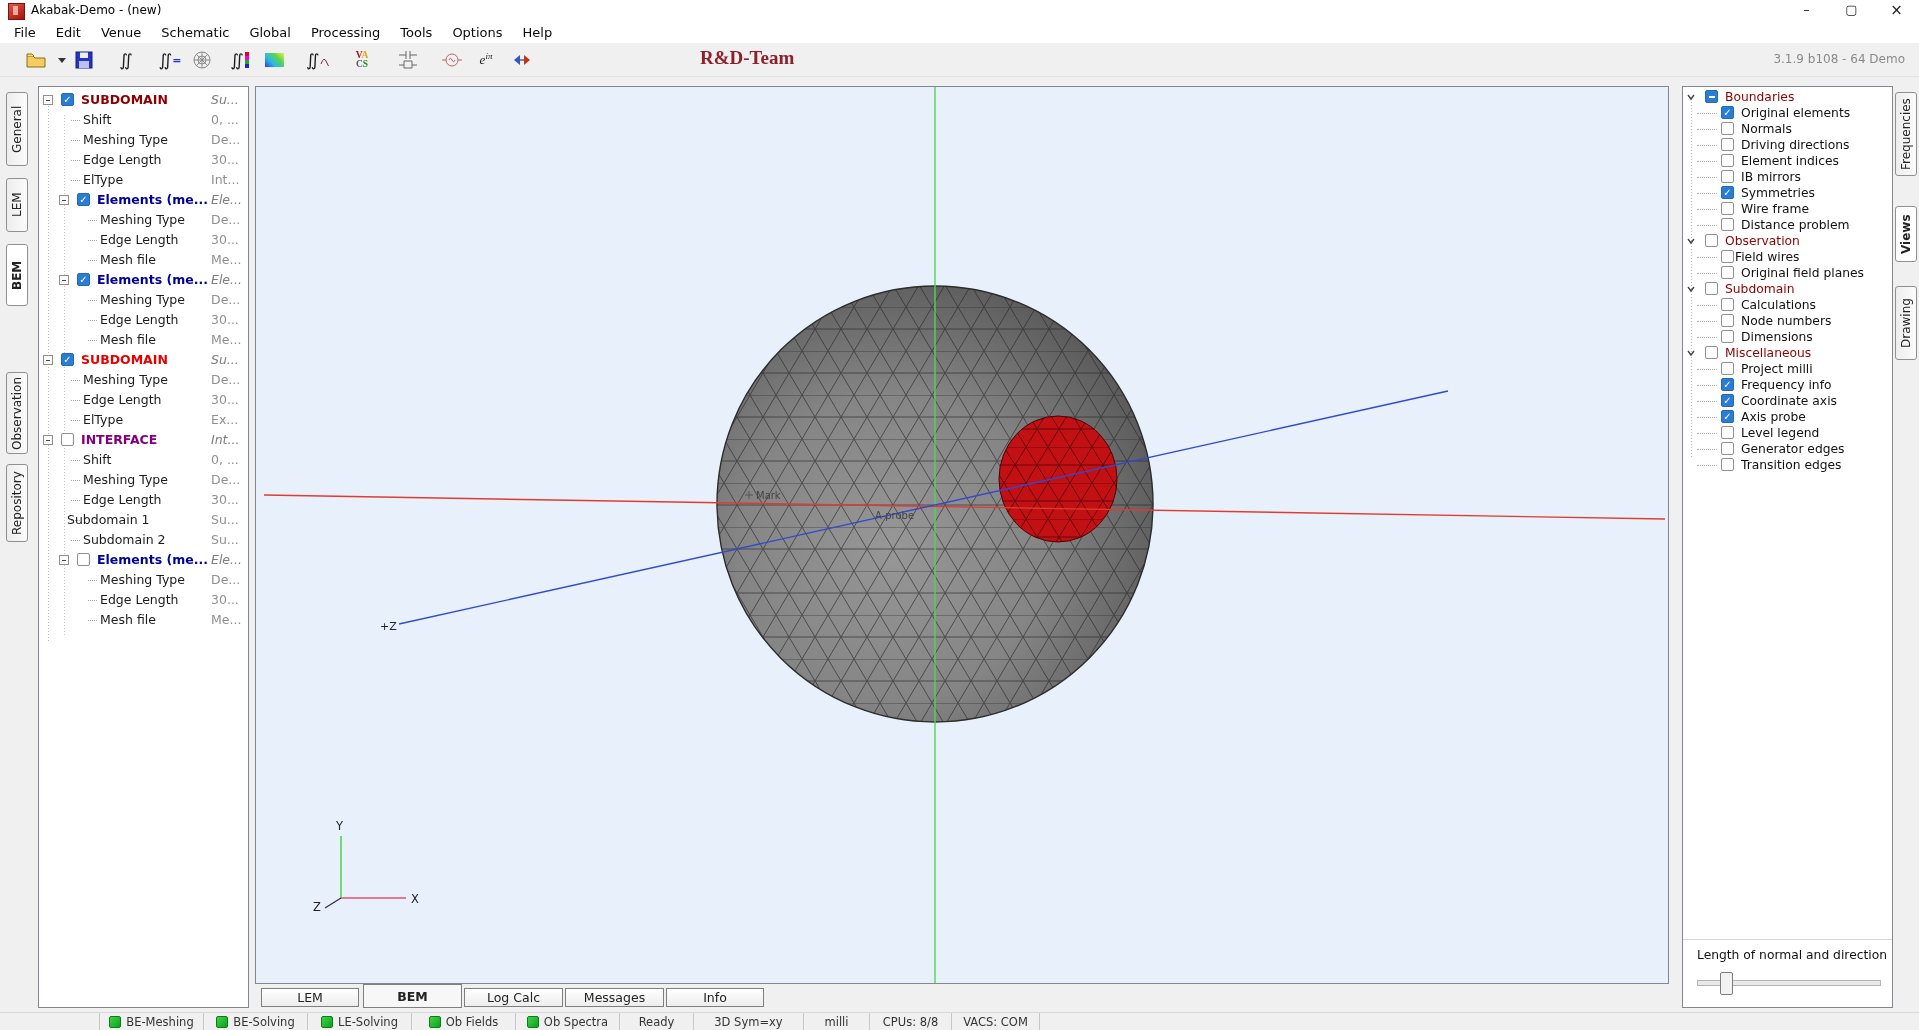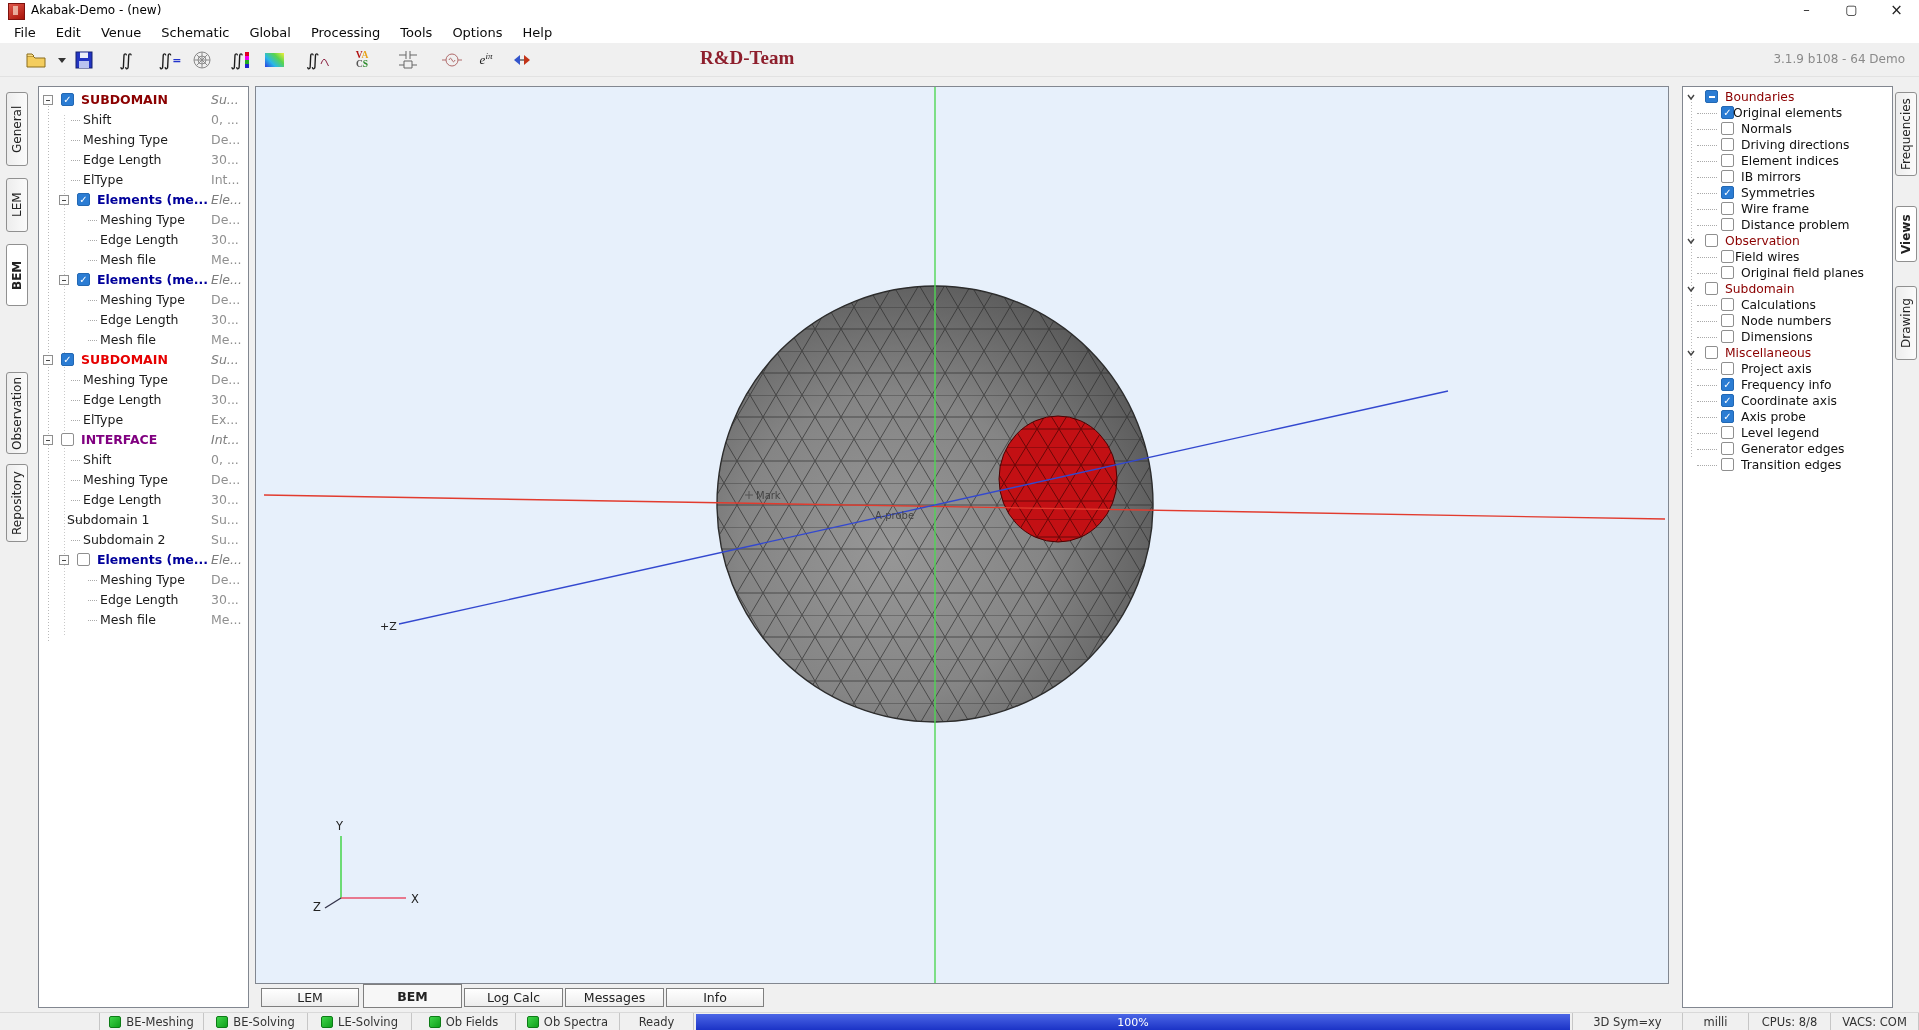--- a/index.html
+++ b/index.html
@@ -407,21 +407,21 @@
       <div class="vrow">
         <svg class="chev">
           <path d="M2 3 L5 7 L8 3" stroke="#444" fill="none" stroke-width="1.4"></path>
         </svg>
         <span class="cb mix" style="left:22px"></span>
         <span class="tlabel" style="left:42px;color:#8b0000">Boundaries</span>
       </div>
       <div class="vrow">
         <span class="stub" style="left:14px;width:20px;top:8px"></span>
         <span class="cb on" style="left:38px">✓</span>
-        <span class="tlabel" style="left:50px;color:#111">Original elements</span>
+        <span class="tlabel" style="left:58px;color:#111">Original elements</span>
       </div>
       <div class="vrow">
         <span class="stub" style="left:14px;width:20px;top:8px"></span>
         <span class="cb off" style="left:38px"></span>
         <span class="tlabel" style="left:58px;color:#111">Normals</span>
       </div>
       <div class="vrow">
         <span class="stub" style="left:14px;width:20px;top:8px"></span>
         <span class="cb off" style="left:38px"></span>
         <span class="tlabel" style="left:58px;color:#111">Driving directions</span>
@@ -493,21 +493,21 @@
       <div class="vrow">
         <svg class="chev">
           <path d="M2 3 L5 7 L8 3" stroke="#444" fill="none" stroke-width="1.4"></path>
         </svg>
         <span class="cb off" style="left:22px"></span>
         <span class="tlabel" style="left:42px;color:#8b0000">Miscellaneous</span>
       </div>
       <div class="vrow">
         <span class="stub" style="left:14px;width:20px;top:8px"></span>
         <span class="cb off" style="left:38px"></span>
-        <span class="tlabel" style="left:58px;color:#111">Project axis</span>
+        <span class="tlabel" style="left:58px;color:#111">Project milli</span>
       </div>
       <div class="vrow">
         <span class="stub" style="left:14px;width:20px;top:8px"></span>
         <span class="cb on" style="left:38px">✓</span>
         <span class="tlabel" style="left:58px;color:#111">Frequency info</span>
       </div>
       <div class="vrow">
         <span class="stub" style="left:14px;width:20px;top:8px"></span>
         <span class="cb on" style="left:38px">✓</span>
         <span class="tlabel" style="left:58px;color:#111">Coordinate axis</span>
@@ -526,20 +526,26 @@
         <span class="stub" style="left:14px;width:20px;top:8px"></span>
         <span class="cb off" style="left:38px"></span>
         <span class="tlabel" style="left:58px;color:#111">Generator edges</span>
       </div>
       <div class="vrow">
         <span class="stub" style="left:14px;width:20px;top:8px"></span>
         <span class="cb off" style="left:38px"></span>
         <span class="tlabel" style="left:58px;color:#111">Transition edges</span>
       </div>
     </div>
+  <div class="sliderbox">
+    <span class="sliderlabel">Length of normal and direction</span>
+    <div class="slidertrack">
+      <div class="sliderthumb" id="sliderthumb" style="left: calc(15% - 5px);"></div>
+    </div>
+  </div>
 </div>
 
 <div class="vstrip right" id="rightstrip">
     <div class="vtab" style="height: 84px; margin-top: 6px;">Frequencies</div>
     <div class="vtab active" style="height: 56px; margin-top: 30px;">Views</div>
     <div class="vtab" style="height: 74px; margin-top: 24px;">Drawing</div>
   </div>
 
 <div class="statusbar" id="statusbar">
     <div class="scell" style="width:100px"></div>
@@ -559,24 +565,20 @@
            <span class="led"></span>
       <span>Ob Fields</span>
     </div>
     <div class="scell" style="width:104px">
            <span class="led"></span>
       <span>Ob Spectra</span>
     </div>
     <div class="scell" style="width:74px">
       <span>Ready</span>
     </div>
-    <div class="progresscell">
-        <div class="progressfill" style="width:100%"></div>
-        <div class="progresstext">100%</div>
-    </div>
     <div class="scell" style="width:110px">
       <span>3D Sym=xy</span>
     </div>
     <div class="scell" style="width:66px">
       <span>milli</span>
     </div>
     <div class="scell" style="width:82px">
       <span>CPUs: 8/8</span>
     </div>
     <div class="scell" style="width:88px">

